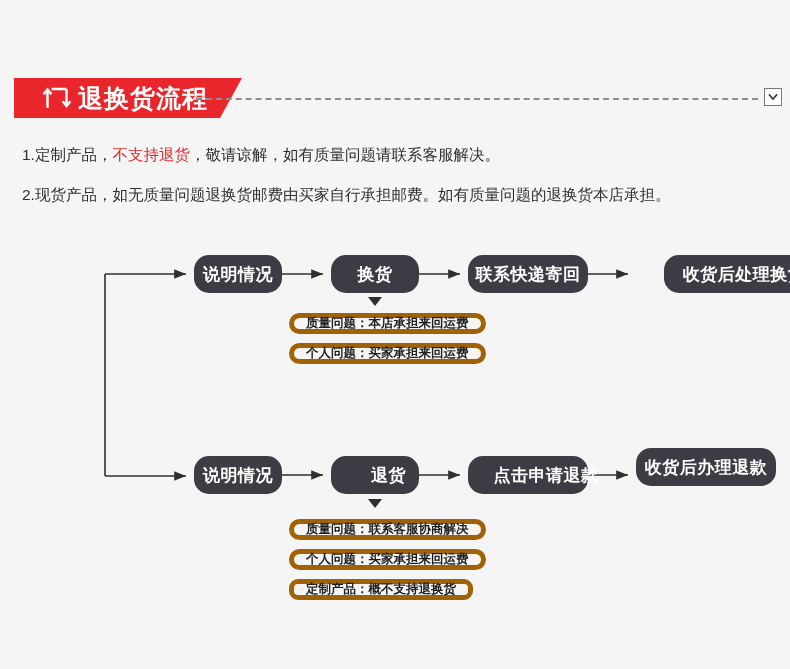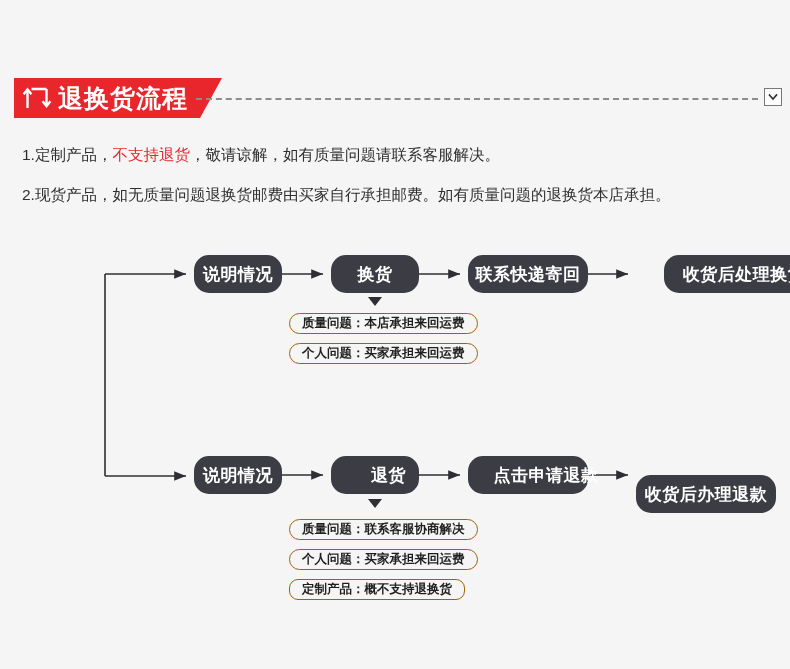--- a/index.html
+++ b/index.html
@@ -23,21 +23,21 @@
     top: 78px;
     width: 790px;
     height: 46px;
   }
   .banner {
     position: absolute;
     left: 14px;
     top: 0;
     height: 40px;
     background: #e8262b;
-    padding: 0 34px 0 8px;
+    padding: 0 34px 0 28px;
     display: flex;
     align-items: center;
     -webkit-clip-path: polygon(0 0, 100% 0, calc(100% - 22px) 100%, 0 100%);
     clip-path: polygon(0 0, 100% 0, calc(100% - 22px) 100%, 0 100%);
   }
   .banner-icon {
     width: 30px;
     height: 26px;
     margin-right: 6px;
     display: block;
@@ -128,25 +128,25 @@
   
   .r1c1 { left: 194px; top: 255px; width: 88px;  height: 38px; }
   .r1c2 { left: 331px; top: 255px; width: 88px;  height: 38px; }
   .r1c3 { left: 468px; top: 255px; width: 120px; height: 38px; }
   .r1c4 { left: 664px; top: 255px; width: 160px; height: 38px; }
 
   
   .r2c1 { left: 194px; top: 456px; width: 88px;  height: 38px; }
   .r2c2 { left: 331px; top: 456px; width: 88px;  height: 38px; padding-left: 27px; }
   .r2c3 { left: 468px; top: 456px; width: 120px; height: 38px; padding-left: 36px; }
-  .r2c4 { left: 636px; top: 475px; width: 140px; height: 38px; }
+  .r2c4 { left: 636px; top: 448px; width: 140px; height: 38px; }
 
   .pill {
     position: absolute;
-    border: 1px solid #a16207;
+    border: 5px solid #a16207;
     border-radius: 14px;
     background: #f5f5f5;
     color: #1f1f1f;
     font-size: 12.5px;
     font-weight: bold;
     height: 21px;
     display: flex;
     align-items: center;
     justify-content: center;
     padding: 0 12px;

